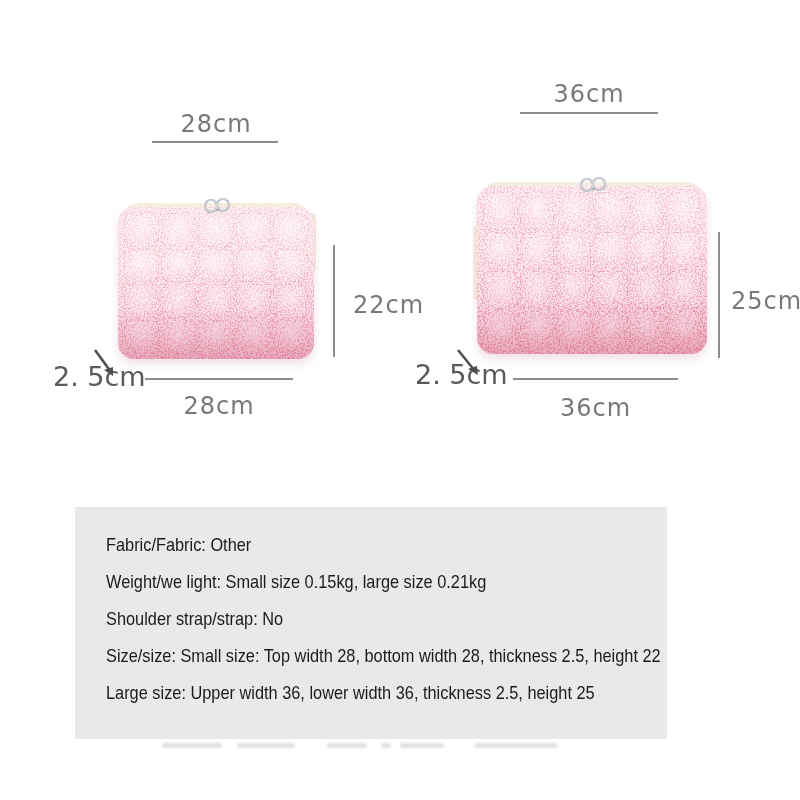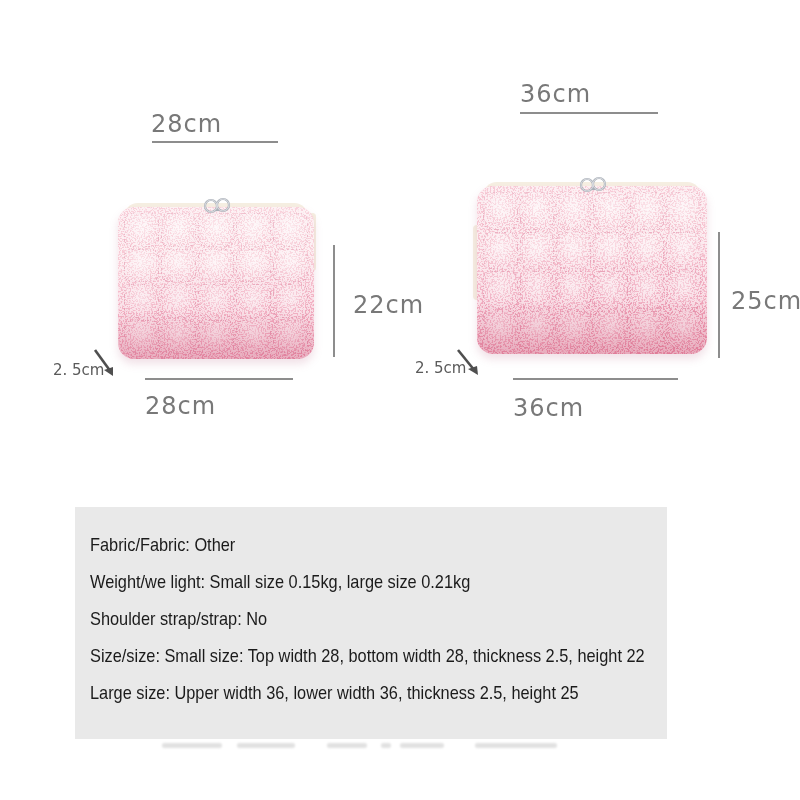--- a/index.html
+++ b/index.html
@@ -1,22 +1,22 @@
 <!DOCTYPE html>
 <html><head>
 <meta charset="utf-8">
 <style>
   html,body{margin:0;padding:0;background:#ffffff;}
   .canvas{position:relative;width:800px;height:800px;background:#ffffff;overflow:hidden;
           font-family:"DejaVu Sans",sans-serif;}
 
   
-  .dim-label{position:absolute;font-size:24px;color:#787878;
+  .dim-label{position:absolute;font-size:24px;color:#787878;text-align:center;
              letter-spacing:1px;white-space:nowrap;}
-  .thick-label{position:absolute;font-size:15px;color:#5a5a5a;white-space:nowrap;}
+  .thick-label{position:absolute;font-size:27px;color:#5a5a5a;white-space:nowrap;}
   .h-line{position:absolute;height:2px;background:#8d8d8d;}
   .v-line{position:absolute;width:2px;background:#8d8d8d;}
   .diag-svg{position:absolute;overflow:visible;}
 
   
   .bag-tape{position:absolute;background:#f6efe2;border-radius:14px;}
   .tape-side{position:absolute;background:#f6efe2;border-radius:4px;}
   .bag{position:absolute;border-radius:16px;overflow:hidden;
        box-shadow:0 5px 9px rgba(190,120,145,0.22);}
   .bag.small{background:linear-gradient(175deg,#f5bac9 0%,#f8cdd7 35%,#f2afc2 68%,#ee9ab3 100%);}
@@ -26,21 +26,21 @@
       background:radial-gradient(ellipse at 50% 42%,rgba(255,255,255,0.55) 0%,
                  rgba(255,255,255,0.18) 48%,rgba(230,140,168,0.16) 100%);}
   .glitter{position:absolute;inset:0;width:100%;height:100%;}
   .shade{position:absolute;inset:0;border-radius:16px;pointer-events:none;
       background:linear-gradient(180deg,rgba(255,255,255,0.30) 0%,rgba(255,255,255,0.05) 25%,
                  rgba(231,130,160,0.08) 68%,rgba(203,86,120,0.38) 100%);}
   .zipper{position:absolute;overflow:visible;}
 
   
   .spec-box{position:absolute;left:75px;top:507px;width:592px;height:232px;background:#e9e9e9;
-            box-sizing:border-box;padding:19px 18px 0 15px;}
+            box-sizing:border-box;padding:19px 18px 0 31px;}
   .spec-line{font-family:"Liberation Sans",sans-serif;font-size:19px;line-height:37px;
              color:#1b1b1b;white-space:nowrap;transform:scaleX(0.86);transform-origin:0 50%;}
 
   
   .remnant{position:absolute;top:742px;left:0;width:800px;height:8px;}
   .remnant span{position:absolute;top:1px;height:5px;background:#c9c9c9;opacity:0.55;
                 filter:blur(1px);border-radius:2px;}
 </style>
 </head>
 <body>

